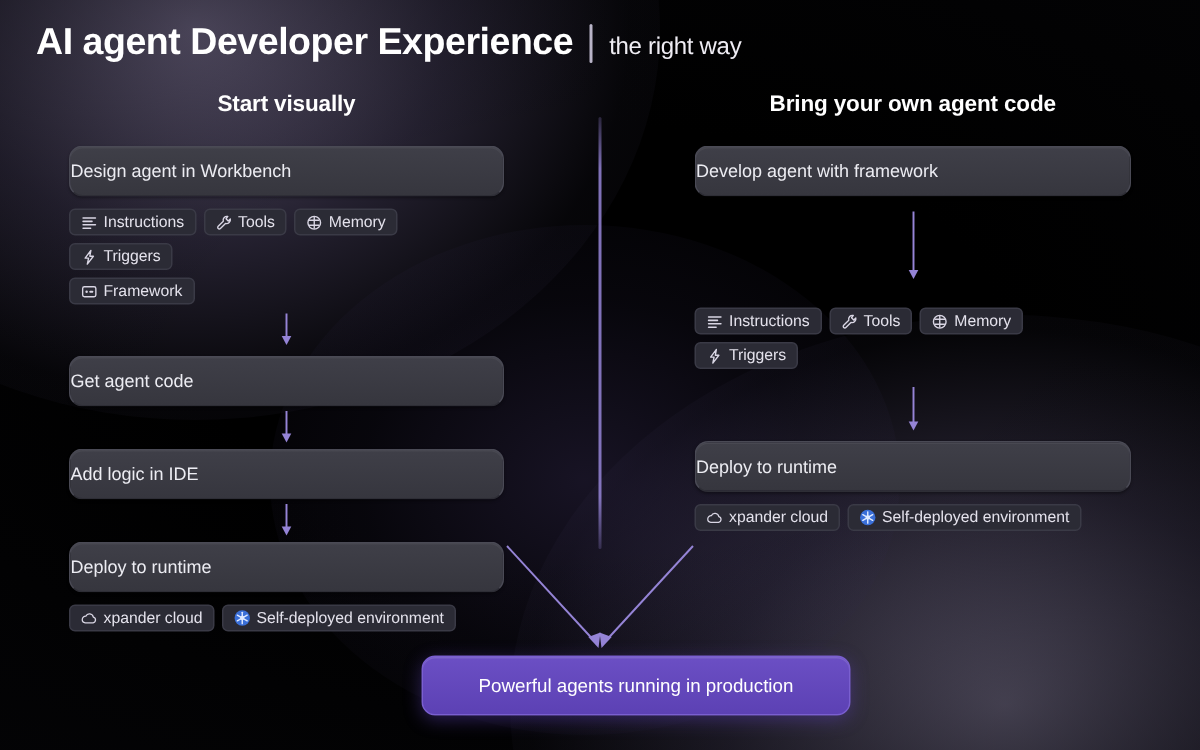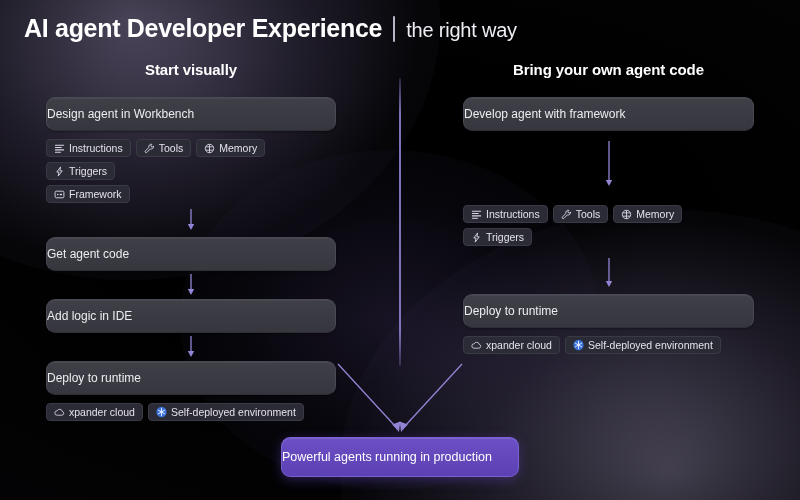--- a/index.html
+++ b/index.html
@@ -79,21 +79,21 @@
     letter-spacing: -0.3px;
   }
   #title-divider {
     width: 2px;
     height: 26px;
     background: #b9b4c8;
     align-self: center;
     border-radius: 1px;
   }
   #title-sub {
-    font-size: 20px;
+    font-size: 16px;
     font-weight: 400;
     color: #efedf4;
     letter-spacing: -0.2px;
   }
 
   
   .column { position: absolute; }
   #col-left  { left: 46px;  top: 60px; width: 290px; }
   #col-right { left: 463px; top: 60px; width: 291px; }
 
@@ -184,28 +184,28 @@
     width: 200px;
     height: 78px;
     overflow: visible;
   }
 
   
   #outcome-box {
     position: absolute;
     left: 281px;
     top: 437px;
-    width: 238px;
+    width: 286px;
     height: 40px;
     border-radius: 9px;
     background: linear-gradient(180deg, #6b4fc4 0%, #5c41b4 100%);
     border: 1px solid #7a5fd0;
     display: flex;
     align-items: center;
-    justify-content: flex-start;
+    justify-content: center;
     color: #ffffff;
     font-size: 12.5px;
     font-weight: 400;
     box-shadow: 0 3px 12px rgba(92,65,180,0.45),
                 inset 0 1px 0 rgba(255,255,255,0.12);
   }
 </style>
 </head>
 <body>
 

